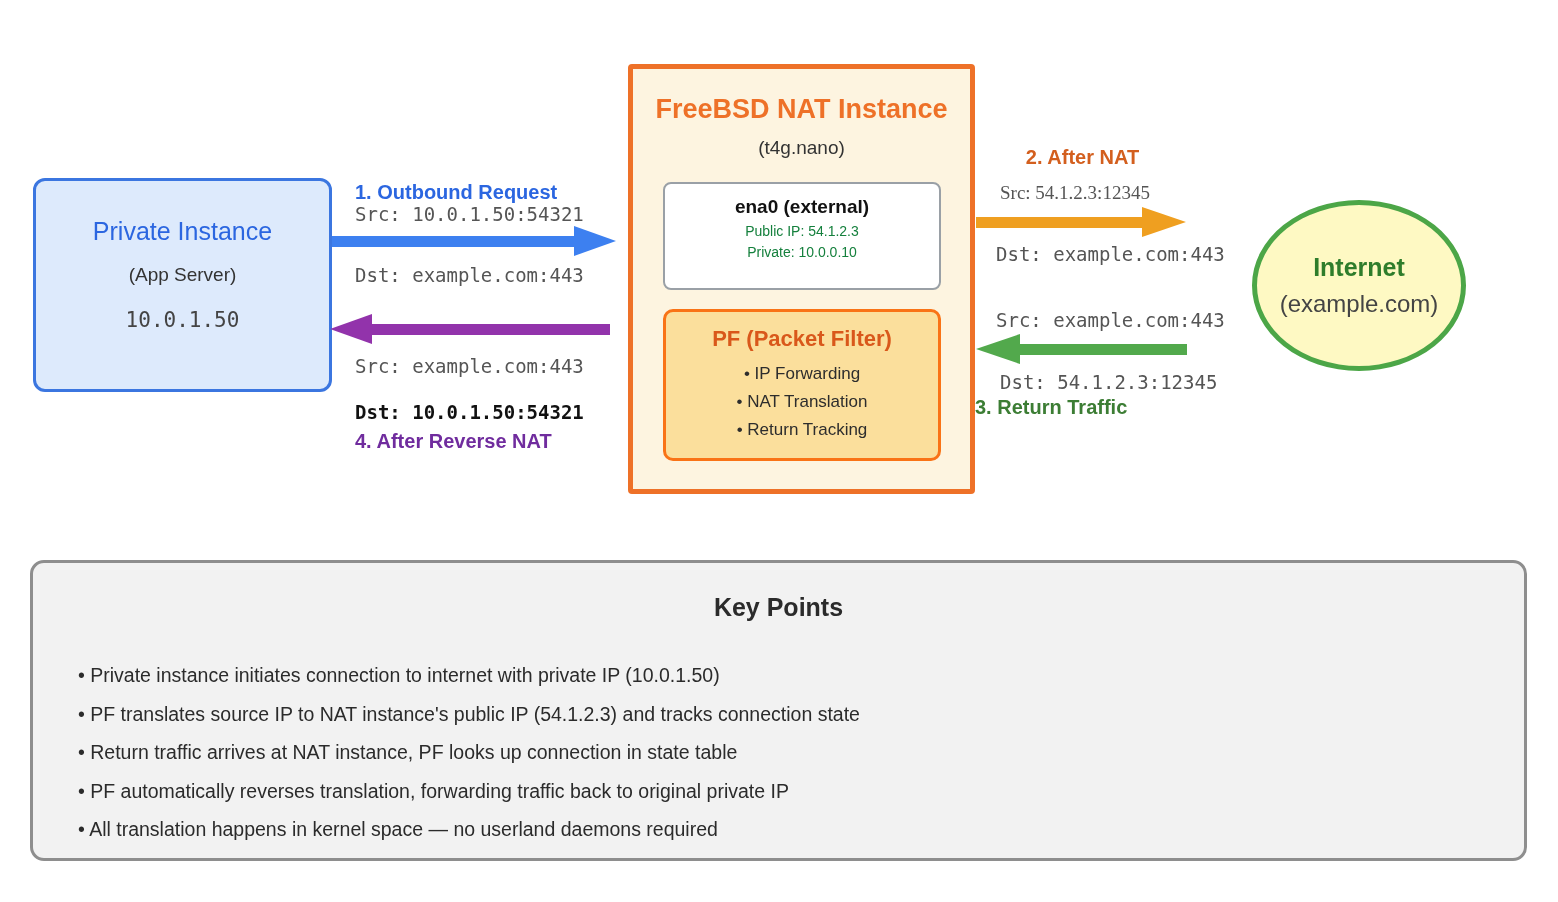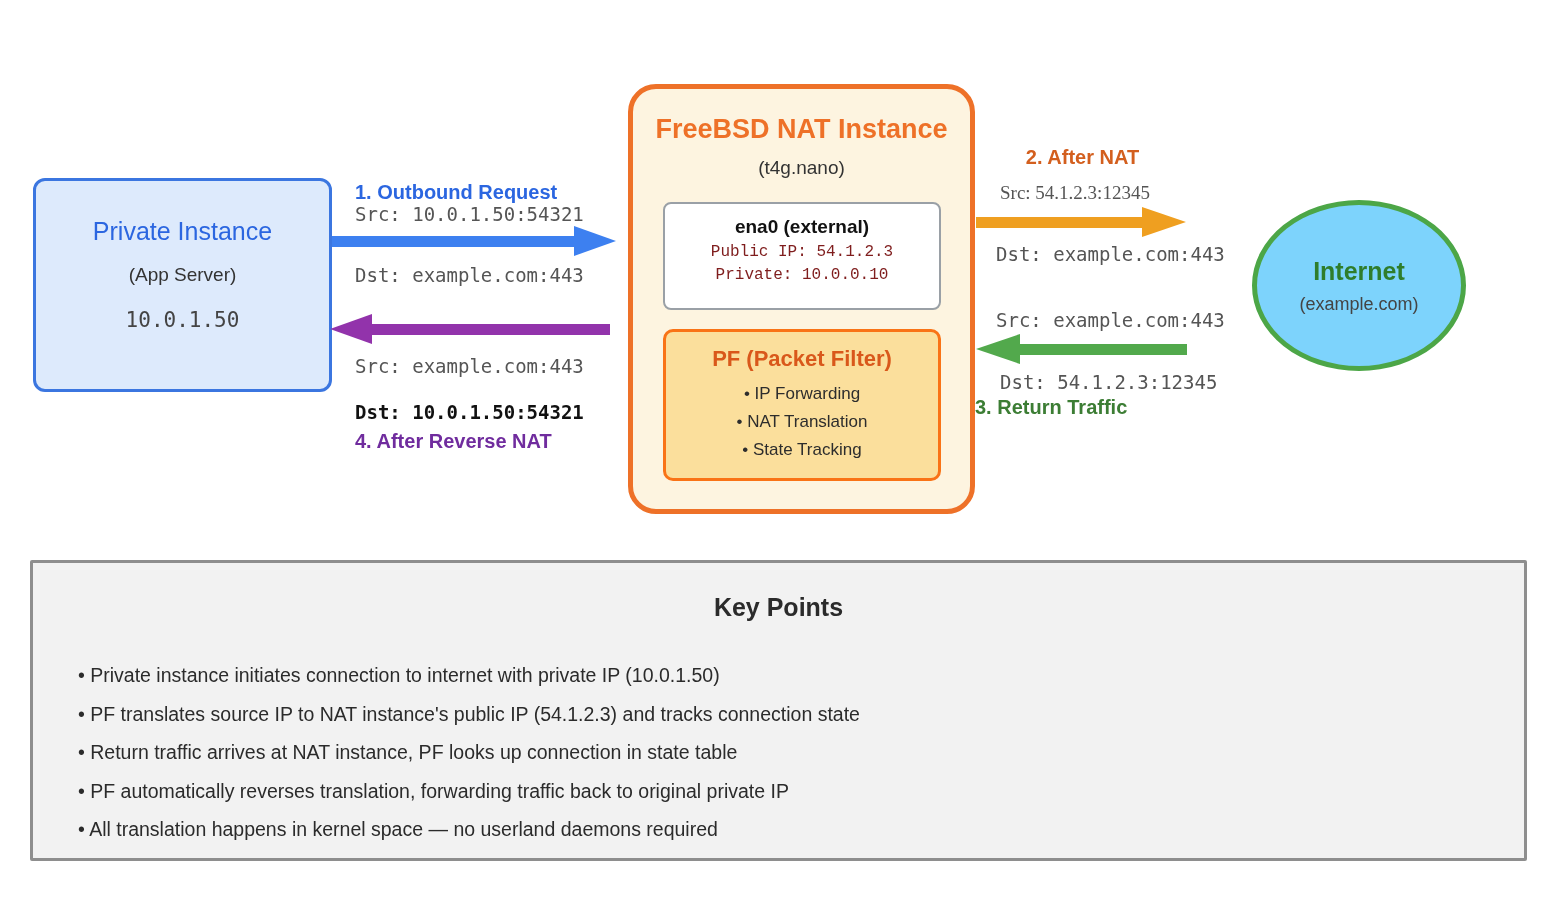--- a/index.html
+++ b/index.html
@@ -11,48 +11,48 @@
 
   .private-box {
     left:33px; top:178px; width:299px; height:214px;
     background:#ddeafc; border:3px solid #3b76e0; border-radius:12px;
   }
   .private-box .title { margin-top:36px; font-size:25px; font-weight:normal; color:#2b66e0; }
   .private-box .subtitle { margin-top:18px; font-size:19px; color:#333; }
   .private-box .ip { margin-top:22px; font-size:21px; color:#444; font-family:"DejaVu Sans Mono", monospace; }
 
   .nat-box {
-    left:628px; top:84px; width:347px; height:430px;
-    background:#fdf4e0; border:5px solid #ee7128; border-radius:28px;
+    left:628px; top:64px; width:347px; height:430px;
+    background:#fdf4e0; border:5px solid #ee7128; border-radius:4px;
   }
   .nat-box .title { margin-top:25px; font-size:27px; font-weight:bold; color:#ee7128; }
   .nat-box .subtitle { margin-top:12px; font-size:19px; color:#333; }
 
   .ena0-box {
     position:absolute; left:30px; top:113px; width:278px; height:108px;
     background:#ffffff; border:2px solid #9aa0a6; border-radius:8px;
   }
   .ena0-box .title { margin-top:12px; font-size:19px; font-weight:bold; color:#111; }
-  .ena0-box .mono-line { margin-top:5px; font-size:16px; color:#7f1d1d; font-family:Liberation Mono, monospace; }
+  .ena0-box .mono-line { margin-top:5px; font-size:14px; color:#15803d; font-family:Liberation Sans, sans-serif; }
 
   .pf-box {
     position:absolute; left:30px; top:240px; width:278px; height:152px;
     background:#fbdf9c; border:3px solid #f97316; border-radius:10px;
   }
   .pf-box .title { margin-top:14px; font-size:22px; font-weight:bold; color:#d9581b; }
   .pf-box .features { margin-top:8px; }
   .pf-box .feature { font-size:17px; color:#2d2d2d; line-height:28px; }
 
   .internet-ellipse {
     left:1252px; top:200px; width:214px; height:171px;
-    background:#7dd3fc; border:5px solid #4ca647; border-radius:50%;
+    background:#fef9c3; border:5px solid #4ca647; border-radius:50%;
     display:flex; flex-direction:column; align-items:center; justify-content:center;
   }
   .internet-ellipse .title { font-size:25px; font-weight:bold; color:#2f7d2b; }
-  .internet-ellipse .subtitle { margin-top:8px; font-size:18px; color:#444; }
+  .internet-ellipse .subtitle { margin-top:8px; font-size:24px; color:#444; }
 
   
   .arrow-body { position:absolute; height:11px; }
   .arrow-head { position:absolute; width:0; height:0; border-style:solid; border-color:transparent; }
 
   .arrow-blue-body  { left:332px; top:236px; width:242px; background:#3d80f0; }
   .arrow-blue-head  { left:574px; top:226px; border-width:15px 0 15px 42px; border-left-color:#3d80f0; }
 
   .arrow-purple-head{ left:330px; top:314px; border-width:15px 42px 15px 0; border-right-color:#9233ab; }
   .arrow-purple-body{ left:372px; top:324px; width:238px; background:#9233ab; }
@@ -80,21 +80,21 @@
   .src-afternat { left:1000px; top:182px;font-family:Liberation Serif, serif; }
   .dst-afternat { left:996px; top:243px; }
 
   .src-return   { left:996px; top:309px; }
   .dst-return   { left:1000px; top:371px; }
   .lbl-return   { left:975px; top:396px; width:230px; text-align:left; color:#3c7d34; }
 
   
   .key-points {
     position:absolute; left:30px; top:560px; width:1497px; height:301px;
-    background:#f2f2f2; border:3px solid #8e8e8e; border-radius:2px;
+    background:#f2f2f2; border:3px solid #8e8e8e; border-radius:14px;
   }
   .key-points .title { margin-top:30px; text-align:center; font-size:25px; font-weight:bold; color:#2b2b2b; }
   .key-points .bullets { position:absolute; left:45px; top:93px; right:30px; }
   .key-points .bullet { font-size:19.5px; color:#2b2b2b; line-height:38.5px; white-space:nowrap; }
 </style>
 </head>
 <body>
 
 <div class="canvas">
 
@@ -112,21 +112,21 @@
       <div class="title">ena0 (external)</div>
       <div class="mono-line">Public IP: 54.1.2.3</div>
       <div class="mono-line">Private: 10.0.0.10</div>
     </div>
 
     <div class="pf-box">
       <div class="title">PF (Packet Filter)</div>
       <div class="features">
         <div class="feature">• IP Forwarding</div>
         <div class="feature">• NAT Translation</div>
-        <div class="feature">• State Tracking</div>
+        <div class="feature">• Return Tracking</div>
       </div>
     </div>
   </div>
 
   <div class="node internet-ellipse">
     <div class="title">Internet</div>
     <div class="subtitle">(example.com)</div>
   </div>
 
   <div class="arrow-body arrow-blue-body"></div>

